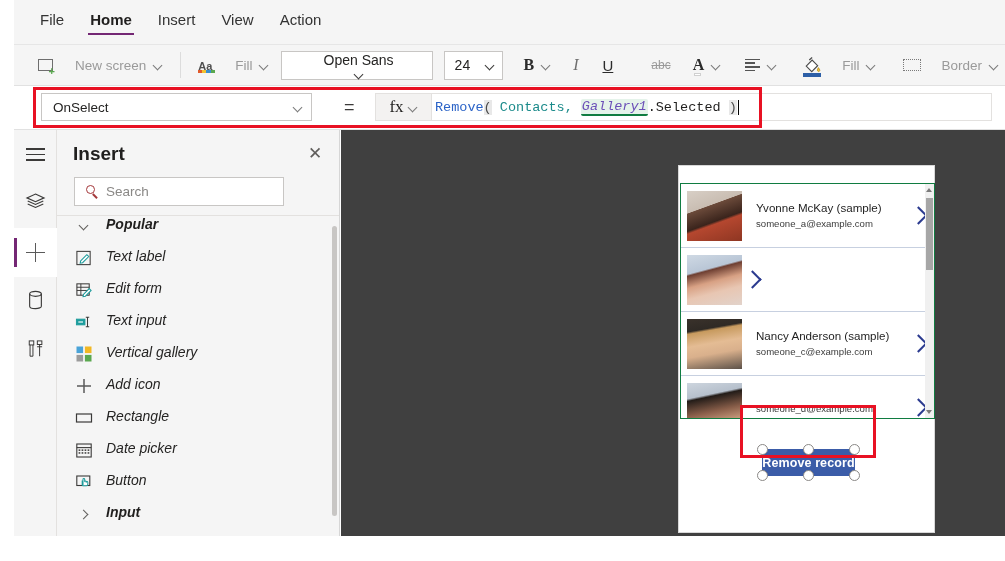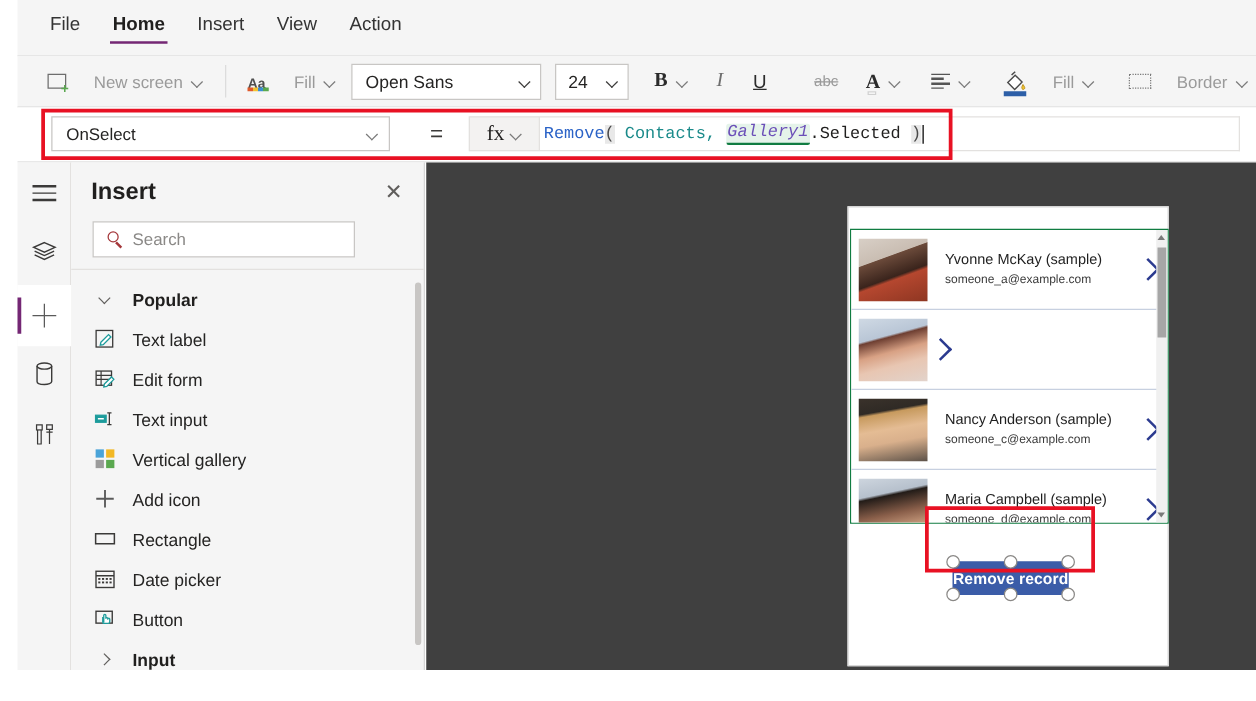--- a/index.html
+++ b/index.html
@@ -61,21 +61,21 @@
     border-right: 1.3px solid #7a7a7a; border-bottom: 1.3px solid #7a7a7a;
     transform: rotate(45deg);
   }
   .select-box {
     display: flex; align-items: center; justify-content: space-between;
     background: #ffffff; border: 1px solid #c8c6c4;
     height: 29px; font-size: 14px; color: #252423;
     padding: 0 7px 0 10px; cursor: default;
   }
   .select-box .chev:before { border-color: #3b3a39; }
-  .fontname { width: 158px; margin-left: 6px; }
+  .fontname { width: 158px; margin-left: 6px; flex-direction: column; }
   .fontsize { width: 62px; margin-left: 11px; }
 
   .icon-sq {
     width: 15px; height: 12px; border: 1.6px solid #6e6e6e; position: relative;
   }
   .icon-sq .plus-s {
     position: absolute; right: -3px; bottom: -5px; color: #5aa84f; font-size: 11px;
     line-height: 8px; font-weight: bold;
   }
   .aa-icon { position: relative; width: 17px; height: 15px; }
@@ -192,22 +192,22 @@
   .mag .ring { position:absolute; left:0; top:0; width:9px; height:9px; border:1.5px solid #a4373a; border-radius:50%; }
   .mag .hdl { position:absolute; left:7px; top:8px; width:6px; height:1.5px; background:#a4373a; transform: rotate(45deg); transform-origin: left center;}
   .kebab {
     position: absolute; left: 300px; top: 52px; width: 14px; height: 20px;
     display: flex; flex-direction: column; align-items: center; justify-content: center; gap: 2.6px;
   }
   .kebab i { width: 3px; height: 3px; background: #3b3a39; border-radius: 50%; display:block; }
 
   .panel-list { position: relative; height: 320px; overflow: hidden; }
   .pl-row {
-    display: flex; align-items: flex-end; height: 32px; padding-left: 17px; gap: 13px;
-    font-size: 14px; color: #252423; cursor: default;
+    display: flex; align-items: flex-start; height: 32px; padding-left: 17px; gap: 13px;
+    font-size: 14px; color: #252423; cursor: default; font-style: italic;
   }
   .pl-row.group { font-weight: bold; color: #201f1e; }
   .pl-ico { width: 19px; height: 19px; flex: none; display:flex; align-items:center; justify-content:center; }
   .caret-d { width: 10px; height: 10px; position: relative; }
   .caret-d:before { content:""; position:absolute; left:1px; top:1px; width:6px; height:6px;
      border-right:1.4px solid #605e5c; border-bottom:1.4px solid #605e5c; transform: rotate(45deg); }
   .caret-r { width: 10px; height: 10px; position: relative; }
   .caret-r:before { content:""; position:absolute; left:1px; top:2px; width:6px; height:6px;
      border-right:1.4px solid #605e5c; border-top:1.4px solid #605e5c; transform: rotate(45deg); }
 
@@ -619,21 +619,20 @@
           <div class="gal-txt">
             <div class="gal-name">Nancy Anderson (sample)</div>
             <div class="gal-mail">someone_c@example.com</div>
           </div>
           <div class="gal-chev"></div>
         </div>
 
         <div class="gal-item">
           <div class="gal-thumb face4"></div>
           <div class="gal-txt">
-            <div class="gal-name">Maria Campbell (sample)</div>
             <div class="gal-mail">someone_d@example.com</div>
           </div>
           <div class="gal-chev"></div>
         </div>
 
         <div class="gal-scroll-track">
           <div class="gal-arrow-up"></div>
           <div class="gal-scroll-thumb"></div>
           <div class="gal-arrow-dn"></div>
         </div>

